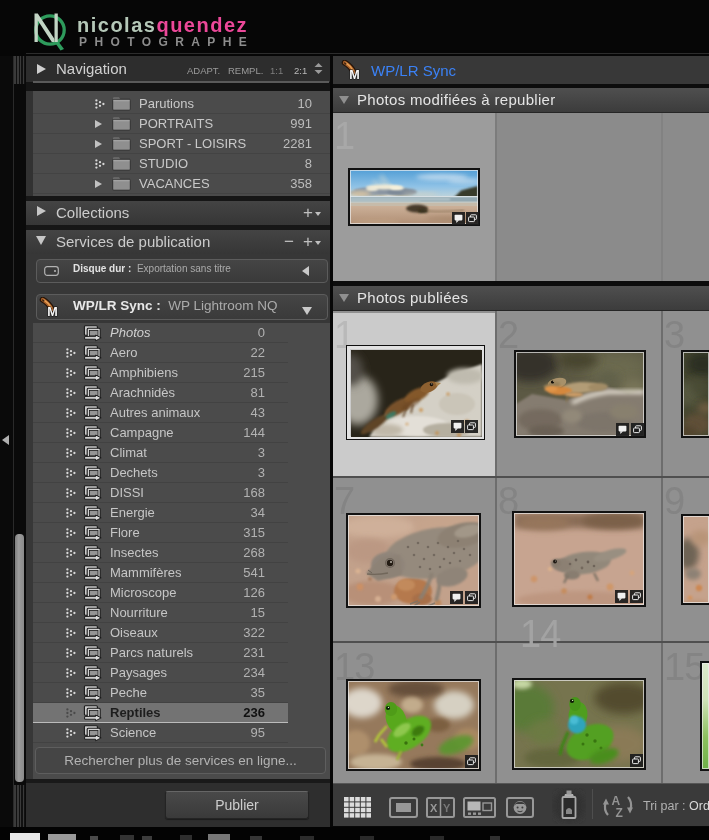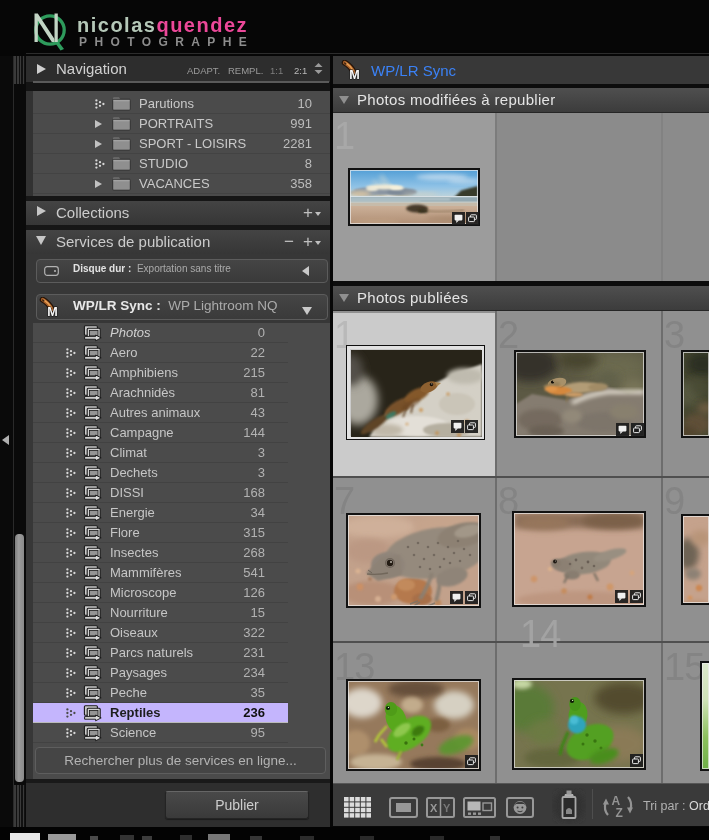--- a/index.html
+++ b/index.html
@@ -558,21 +558,21 @@
       </svg>
       <svg width="21" height="17" viewBox="0 0 21 17" style="position:absolute;left:49px;top:2px;">
 <rect x="2.4" y="0.7" width="13" height="9.6" rx="1" fill="#c9c9c9" stroke="#1a1a1a" stroke-width="1.1"></rect>
 <rect x="5.2" y="3.2" width="13" height="9.6" rx="1" fill="#d2d2d2" stroke="#1a1a1a" stroke-width="1.1"></rect>
 <rect x="7.4" y="5.4" width="8.6" height="5.4" fill="#949494" stroke="#1a1a1a" stroke-width="0.8"></rect>
 <path d="M2.6 11.6 L13.6 11.6 L13.6 10 L19.2 12.9 L13.6 15.8 L13.6 14.2 L2.6 14.2 Z" fill="#dcdcdc" stroke="#111" stroke-width="0.9"></path>
 </svg>
       <span class="lbl" style="">Peche</span>
       <span class="cnt" style="">35</span>
     </div>
-<div class="prow" style="top:703px;background:#c4b5fd;border-bottom-color:#bbb;">
+<div class="prow" style="top:703px;background:#737373;border-bottom-color:#bbb;">
       <svg width="10" height="10" viewBox="0 0 10 10" style="position:absolute;left:33px;top:5px;">
         <g fill="#4a4a4a">
           <circle cx="1.4" cy="1.4" r="1.15"></circle>
           <circle cx="1.4" cy="5" r="1.15"></circle>
           <circle cx="1.4" cy="8.6" r="1.15"></circle>
           <circle cx="5" cy="3.2" r="1.15"></circle>
           <circle cx="5" cy="6.8" r="1.15"></circle>
           <circle cx="8.4" cy="5" r="1.15"></circle>
         </g>
       </svg>

